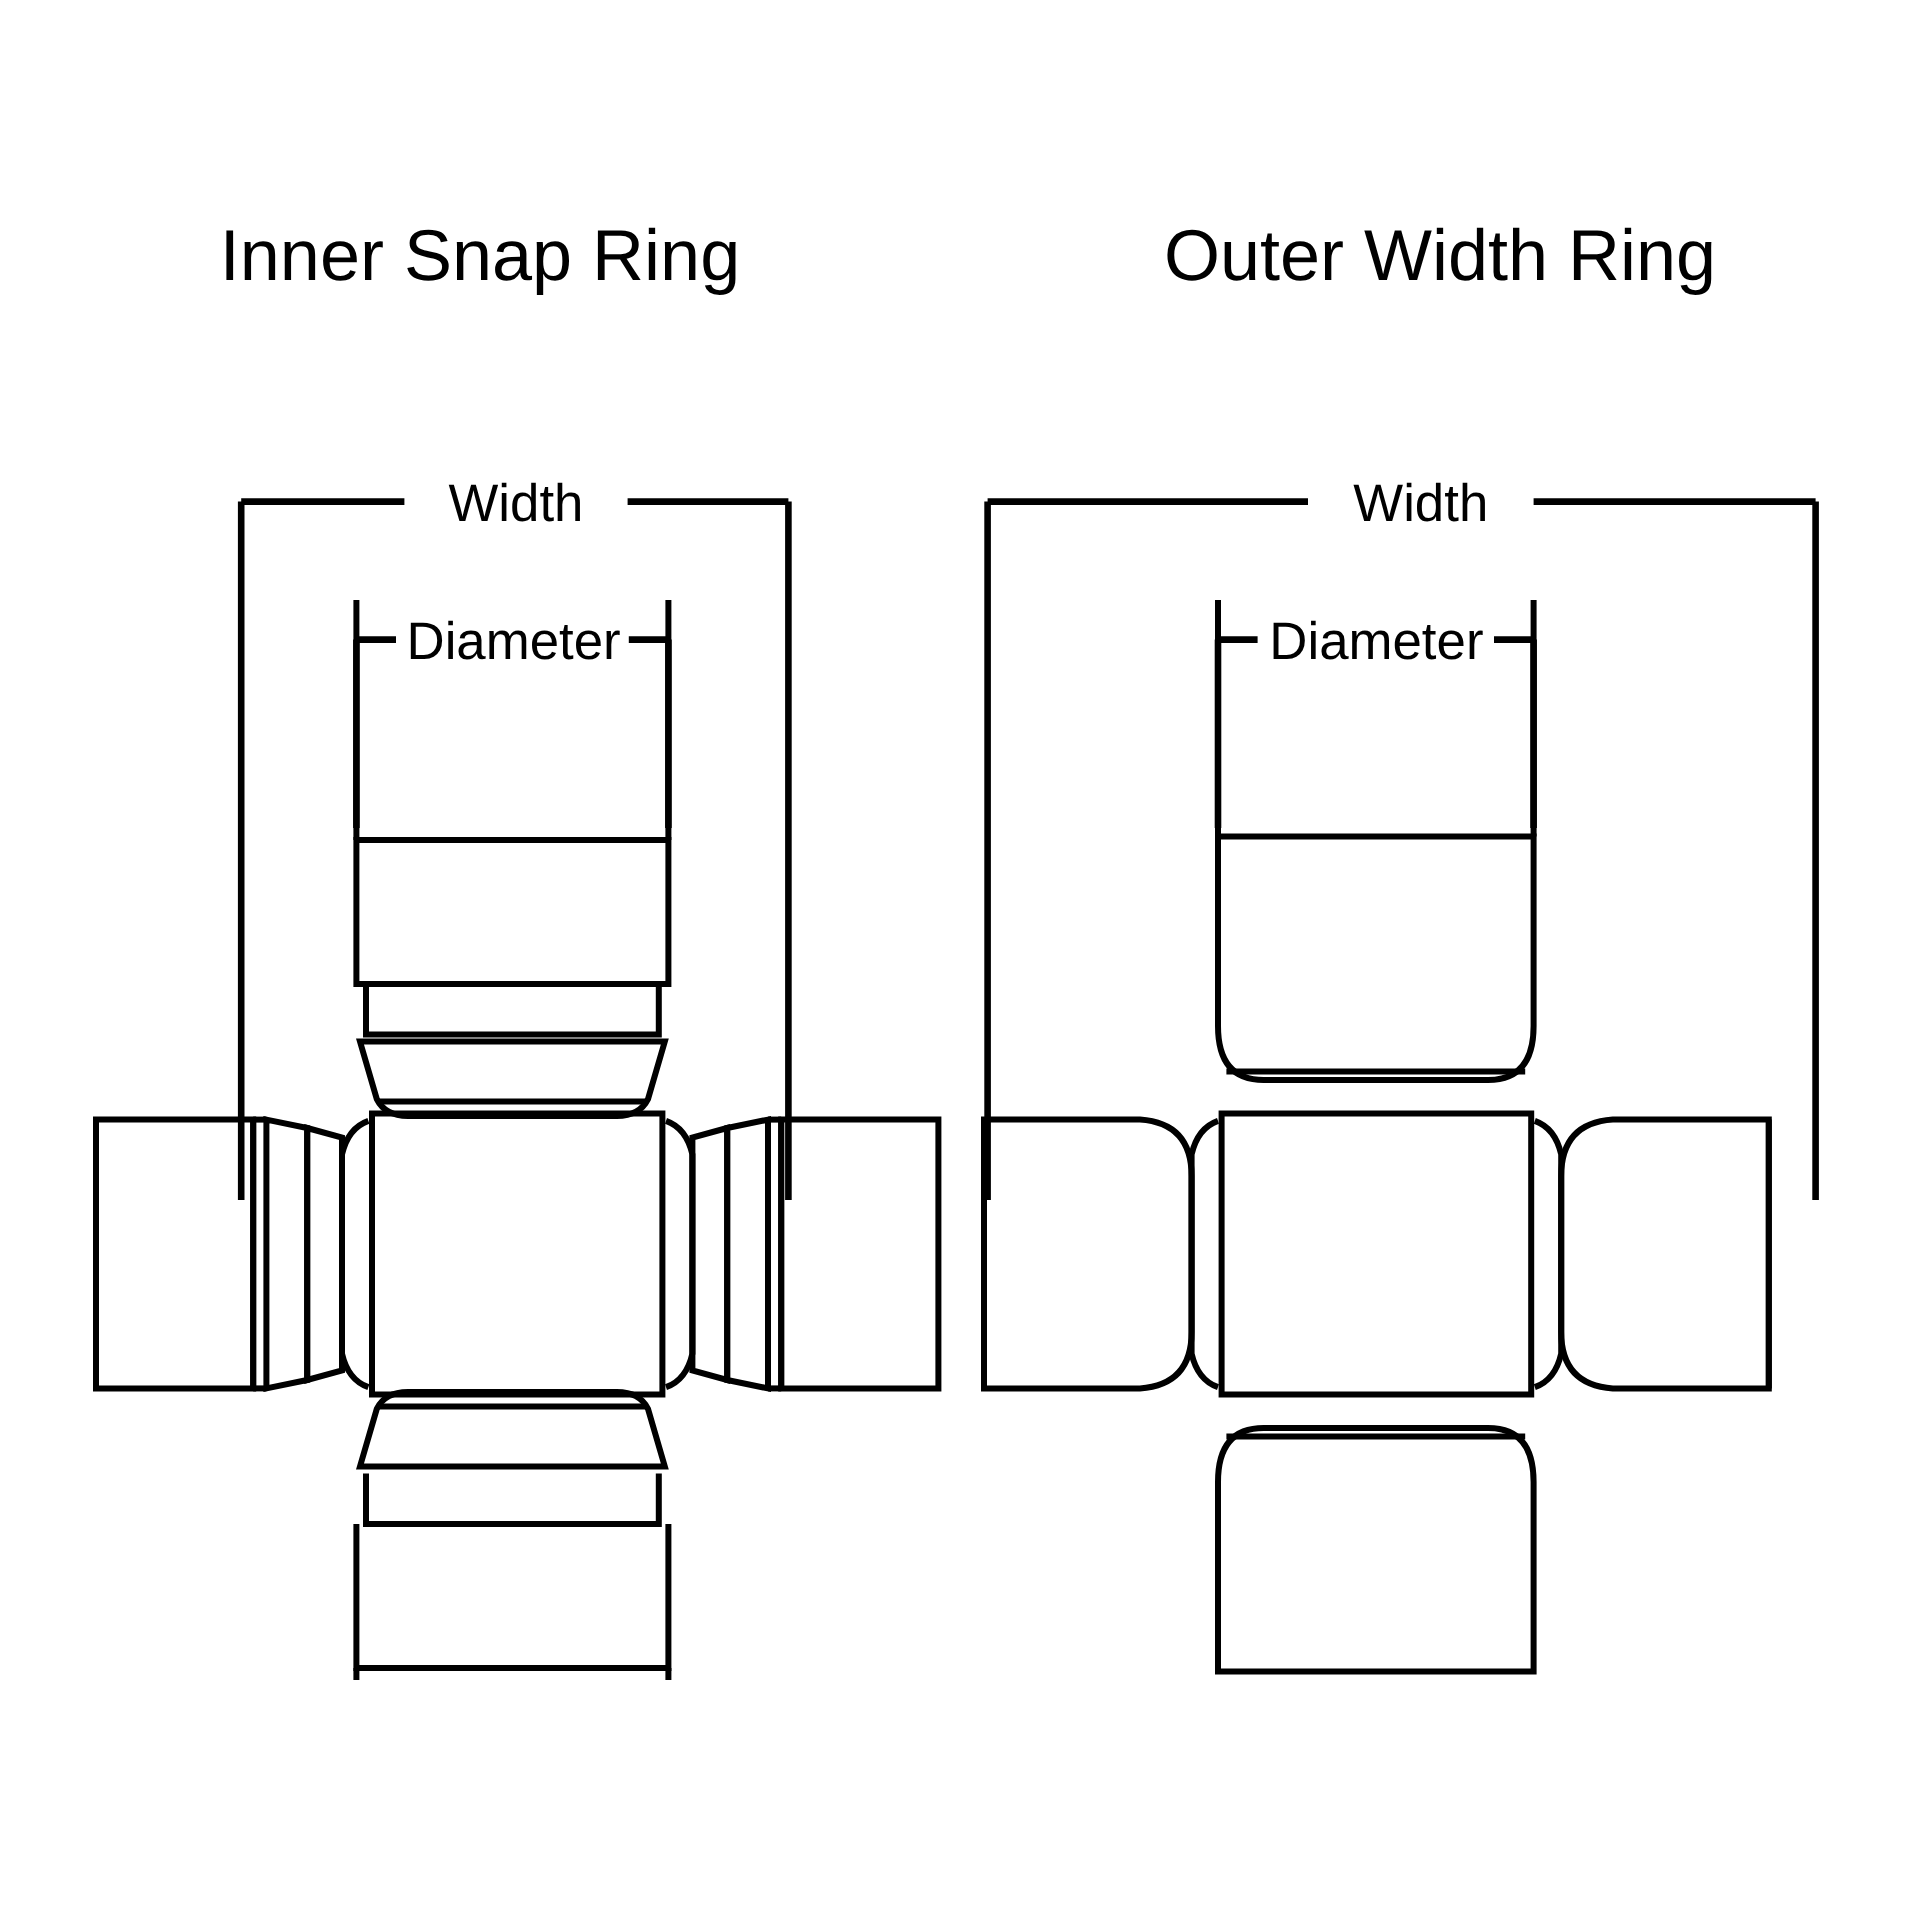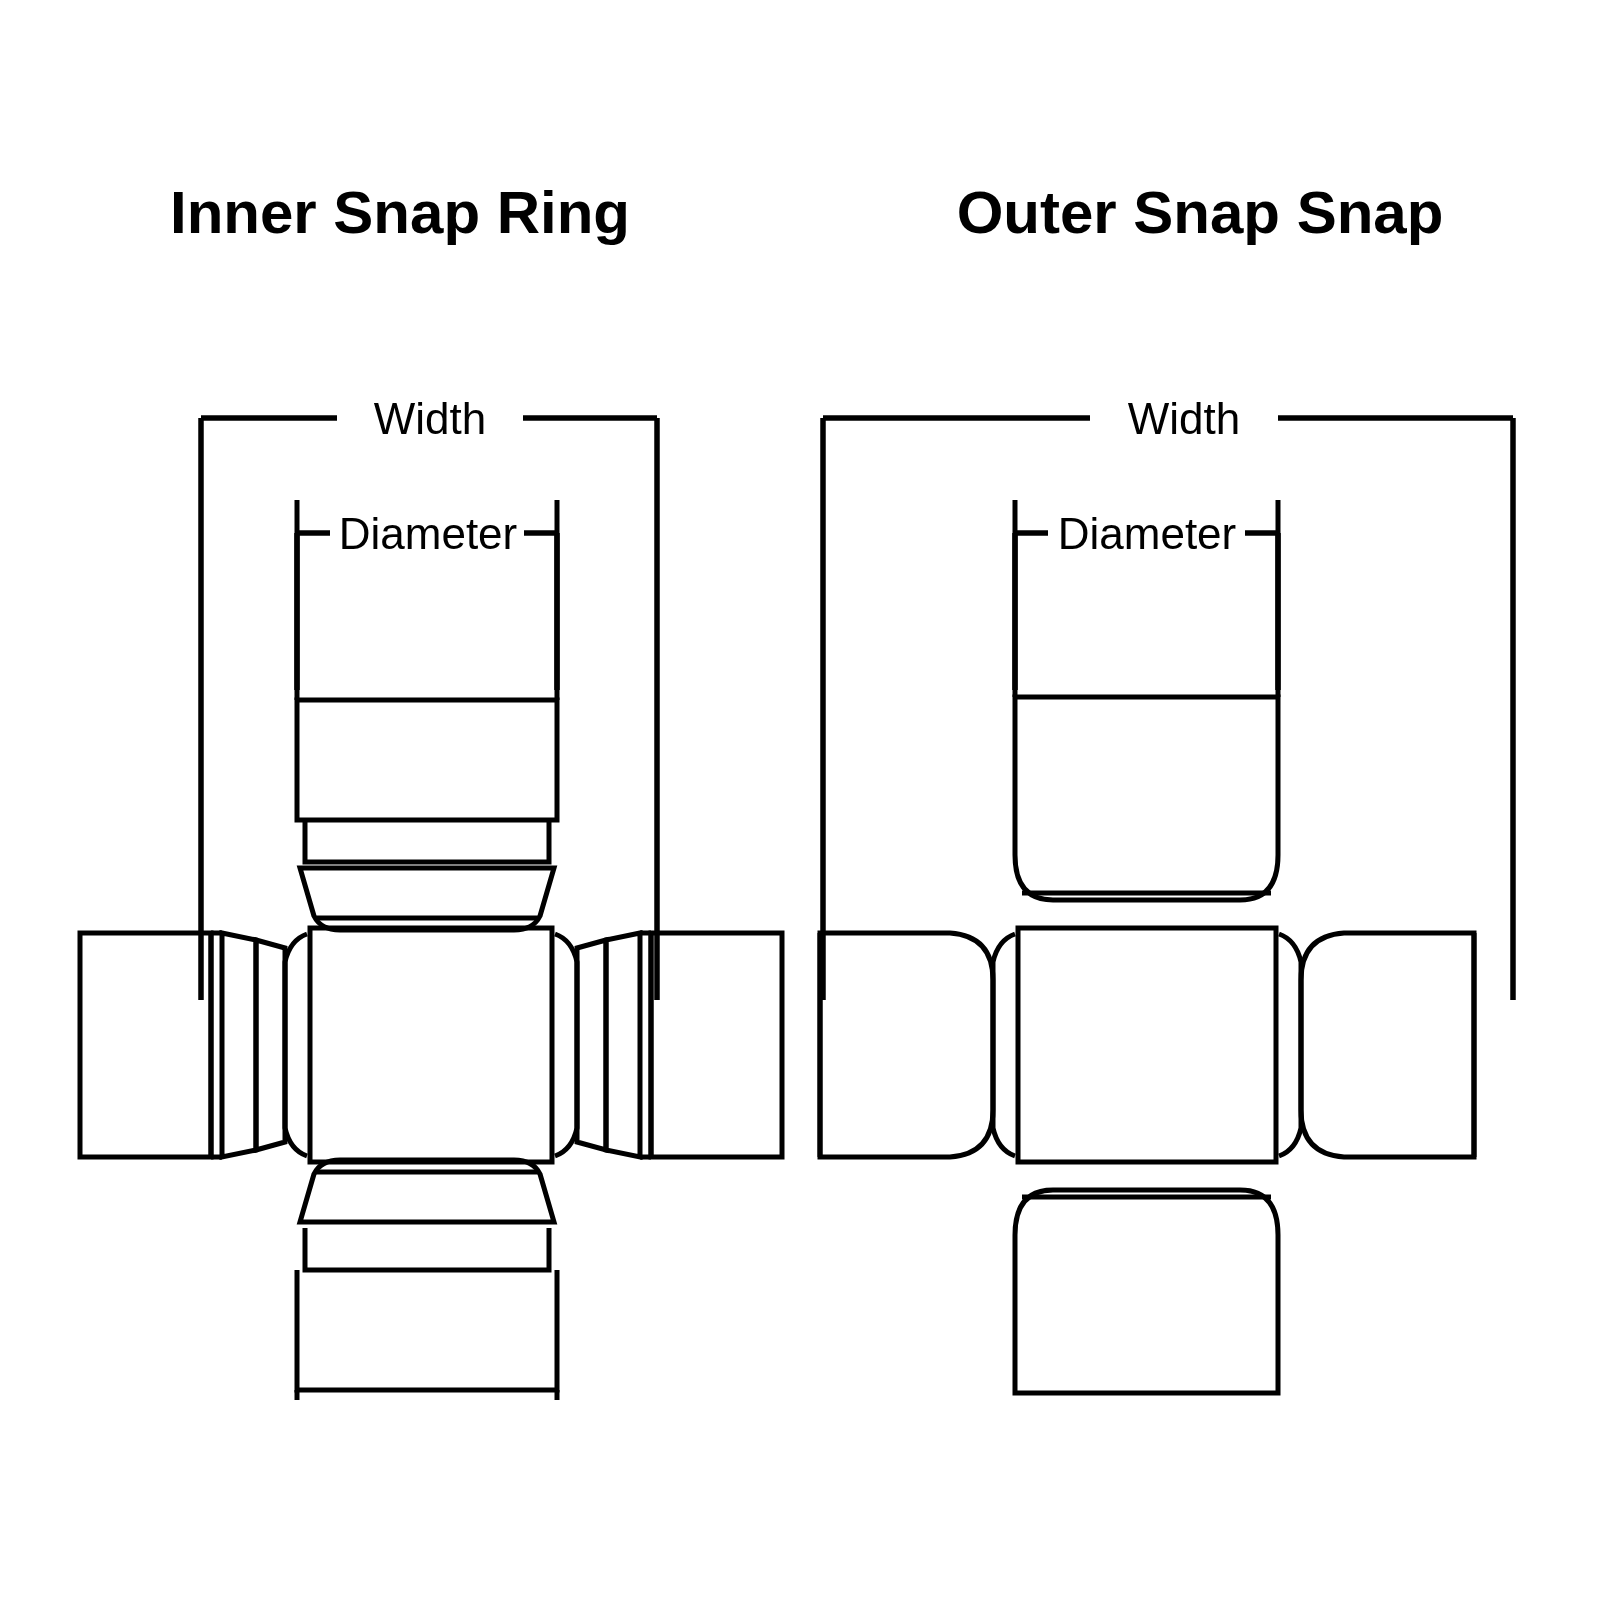--- a/index.html
+++ b/index.html
@@ -29,21 +29,21 @@
   #panel-inner { left: 0; }
   #panel-outer { left: 800px; }
 
   .panel-title {
     position: absolute;
     top: 183px;
     left: 0;
     width: 800px;
     text-align: center;
     font-size: 60px;
-    font-weight: 700;
+    font-weight: 400;
     line-height: 1;
     letter-spacing: 0px;
     white-space: nowrap;
     font-family: "Liberation Sans", sans-serif;
   }
 
   .diagram-svg {
     position: absolute;
     top: 0;
     left: 0;
@@ -160,21 +160,21 @@
         <path class="ln" d="M 651 933 L 651 1157 L 782 1157 L 782 933 Z"></path>
         <path class="ln" d="M 640 933 L 651 933"></path>
         <path class="ln" d="M 640 1157 L 651 1157"></path>
       </g>
 
     </svg>
   </section>
 
   <section class="panel" id="panel-outer">
 
-    <div class="panel-title">Outer Snap Snap</div>
+    <div class="panel-title">Outer Width Ring</div>
 
     <svg class="diagram-svg" viewBox="0 0 800 1600" xmlns="http://www.w3.org/2000/svg">
 
       <g>
         <path class="ln-dim" d="M 23 418 L 23 1000"></path>
         <path class="ln-dim" d="M 23 418 L 290 418"></path>
         <path class="ln-dim" d="M 478 418 L 713 418"></path>
         <path class="ln-dim" d="M 713 418 L 713 1000"></path>
       </g>
       <text class="dim-label" x="384" y="434">Width</text>

